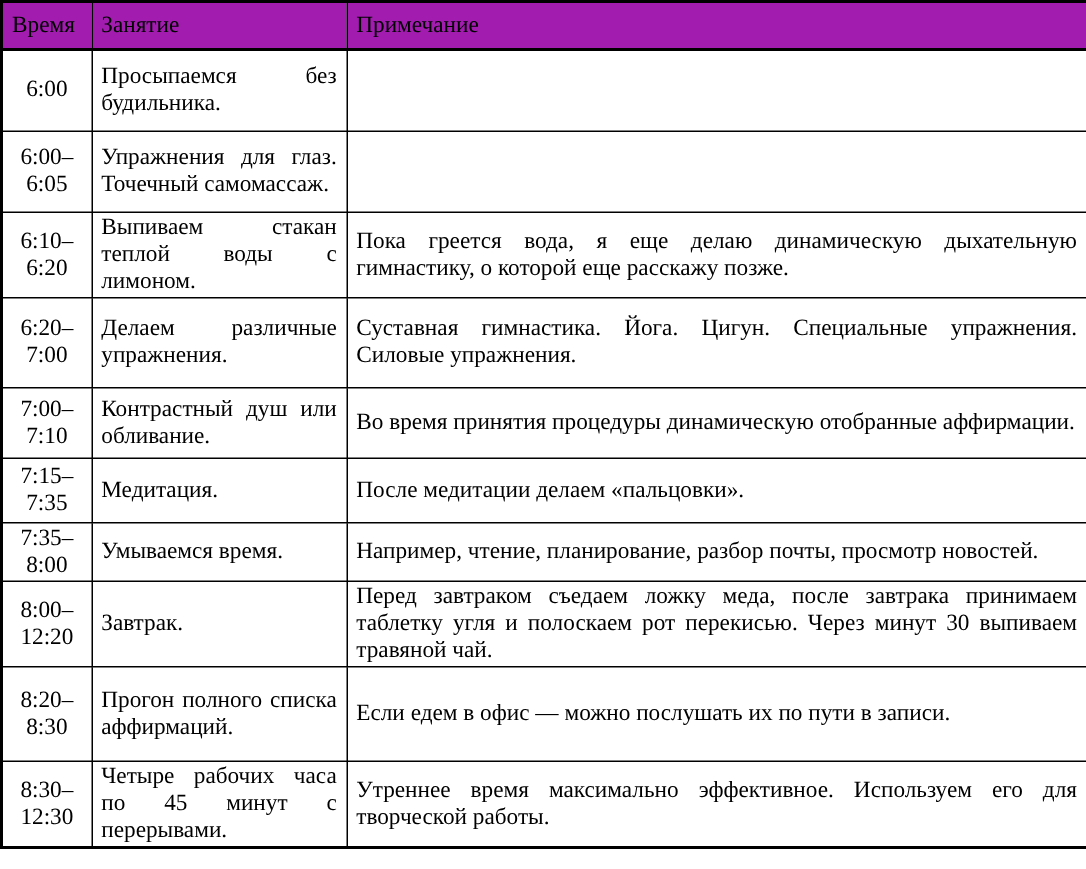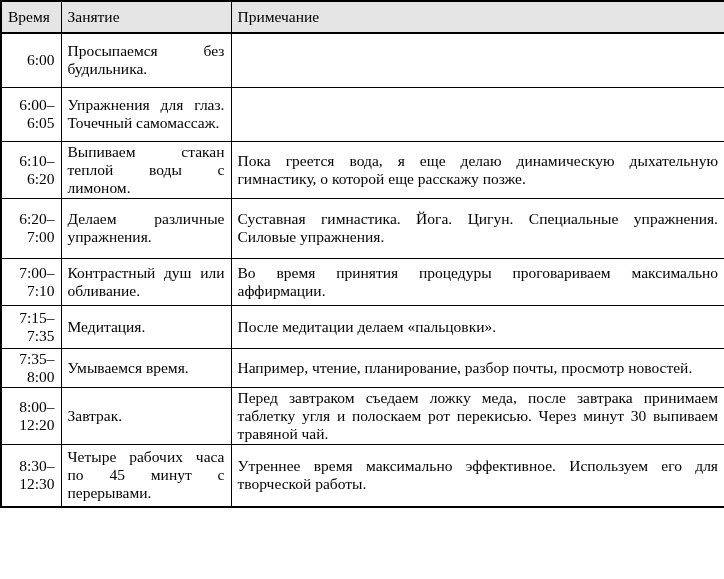--- a/index.html
+++ b/index.html
@@ -21,31 +21,31 @@
     border: 2px solid #000000;
   }
   th, td {
     border: 1px solid #000000;
     vertical-align: middle;
     padding: 1px 6px;
     overflow: hidden;
     word-wrap: break-word;
   }
   thead th {
-    background: #e5e5e5;
+    background: #a21caf;
     font-weight: normal;
     text-align: left;
     height: 28px;
     border-bottom: 2px solid #000000;
   }
   col.col-time     { width: 60px;  }
   col.col-activity { width: 170px; }
   col.col-note     { width: 494px; }
   td.col-time {
-    text-align: right;
+    text-align: center;
   }
   td.col-activity, td.col-note {
     text-align: justify;
   }
   
   tbody tr:nth-child(1)  { height: 54px; }
   tbody tr:nth-child(2)  { height: 54px; }
   tbody tr:nth-child(3)  { height: 41px; }
   tbody tr:nth-child(4)  { height: 60px; }
   tbody tr:nth-child(5)  { height: 47px; }
@@ -89,36 +89,41 @@
         <td class="col-note" data-name="cell-note">Пока греется вода, я еще делаю динамическую дыхательную гимнастику, о которой еще расскажу позже.</td>
       </tr>
       <tr data-name="table-row">
         <td class="col-time" data-name="cell-time">6:20–7:00</td>
         <td class="col-activity" data-name="cell-activity">Делаем различные упражнения.</td>
         <td class="col-note" data-name="cell-note">Суставная гимнастика. Йога. Цигун. Специальные упражнения. Силовые упражнения.</td>
       </tr>
       <tr data-name="table-row">
         <td class="col-time" data-name="cell-time">7:00–7:10</td>
         <td class="col-activity" data-name="cell-activity">Контрастный душ или обливание.</td>
-        <td class="col-note" data-name="cell-note">Во время принятия процедуры проговариваем максимально аффирмации.</td>
+        <td class="col-note" data-name="cell-note">Во время принятия процедуры динамическую отобранные аффирмации.</td>
       </tr>
       <tr data-name="table-row">
         <td class="col-time" data-name="cell-time">7:15–7:35</td>
         <td class="col-activity" data-name="cell-activity">Медитация.</td>
         <td class="col-note" data-name="cell-note">После медитации делаем «пальцовки».</td>
       </tr>
       <tr data-name="table-row">
         <td class="col-time" data-name="cell-time">7:35–8:00</td>
         <td class="col-activity" data-name="cell-activity">Умываемся время.</td>
         <td class="col-note" data-name="cell-note">Например, чтение, планирование, разбор почты, просмотр новостей.</td>
       </tr>
       <tr data-name="table-row">
         <td class="col-time" data-name="cell-time">8:00–12:20</td>
         <td class="col-activity" data-name="cell-activity">Завтрак.</td>
         <td class="col-note" data-name="cell-note">Перед завтраком съедаем ложку меда, после завтрака принимаем таблетку угля и полоскаем рот перекисью. Через минут 30 выпиваем травяной чай.</td>
       </tr>
       <tr data-name="table-row">
+        <td class="col-time" data-name="cell-time">8:20–8:30</td>
+        <td class="col-activity" data-name="cell-activity">Прогон полного списка аффирмаций.</td>
+        <td class="col-note" data-name="cell-note">Если едем в офис — можно послушать их по пути в записи.</td>
+      </tr>
+      <tr data-name="table-row">
         <td class="col-time" data-name="cell-time">8:30–12:30</td>
         <td class="col-activity" data-name="cell-activity">Четыре рабочих часа по 45 минут с перерывами.</td>
         <td class="col-note" data-name="cell-note">Утреннее время максимально эффективное. Используем его для творческой работы.</td>
       </tr>
     </tbody>
 </table>
 
 </body></html>

